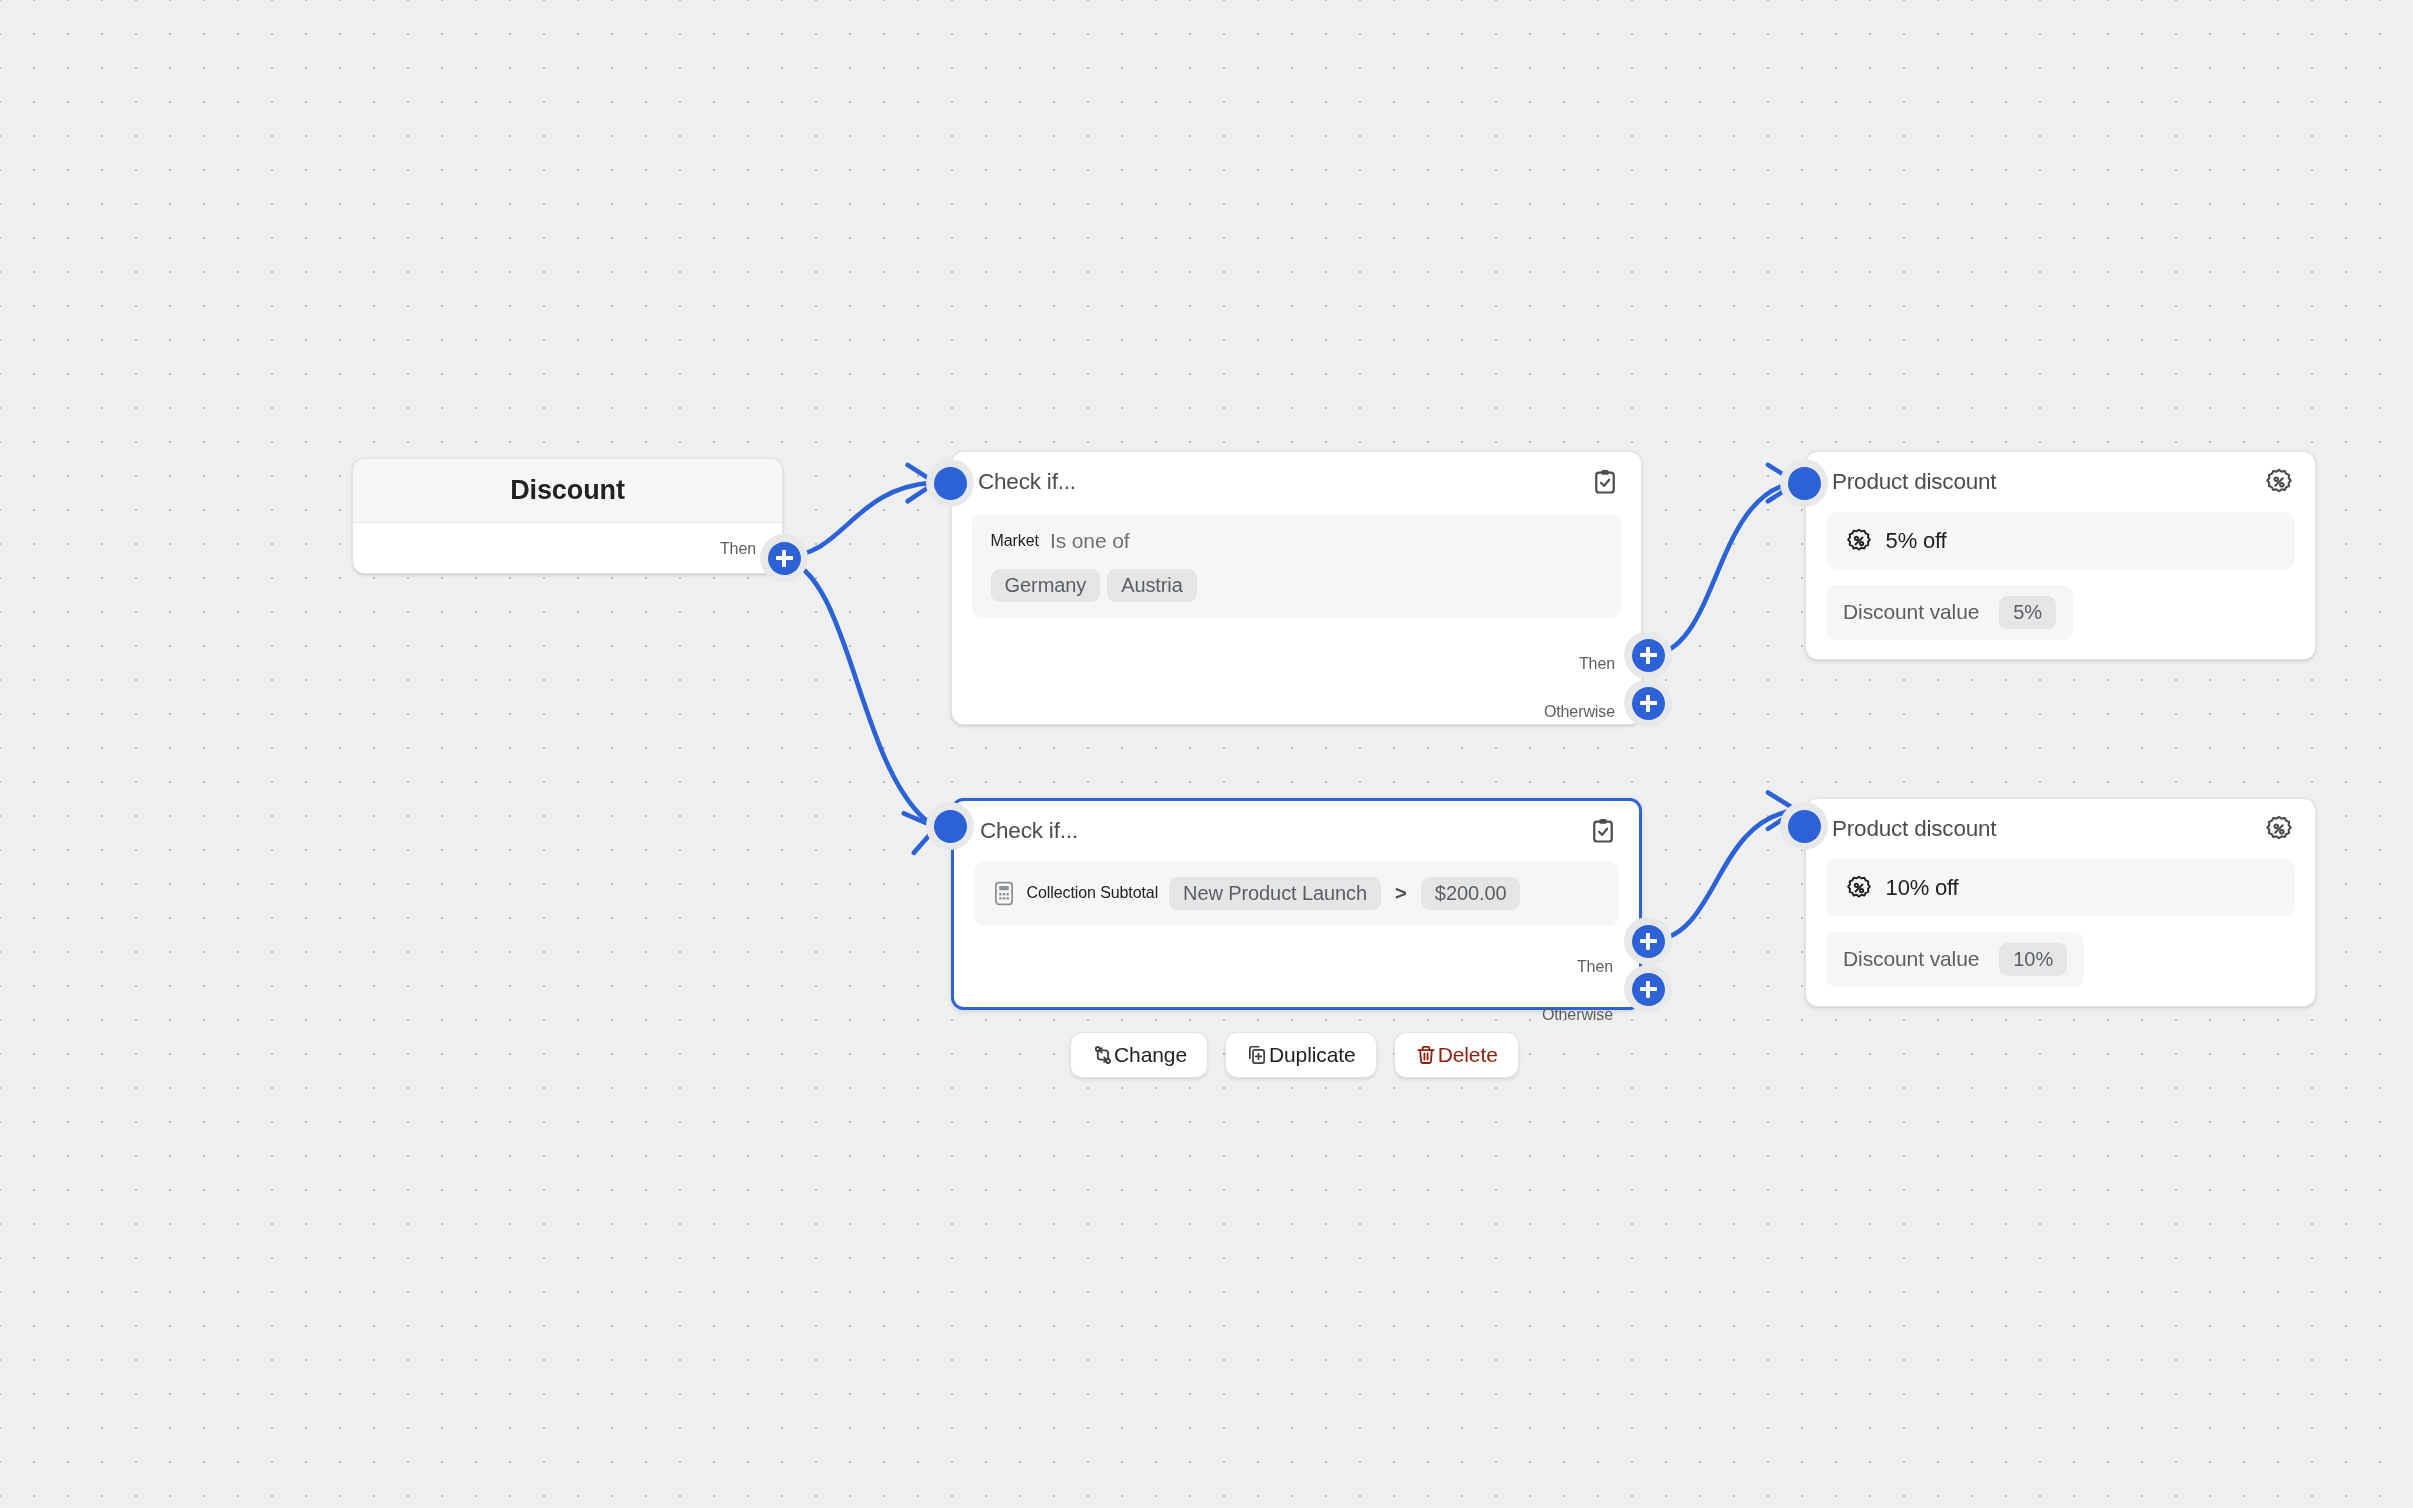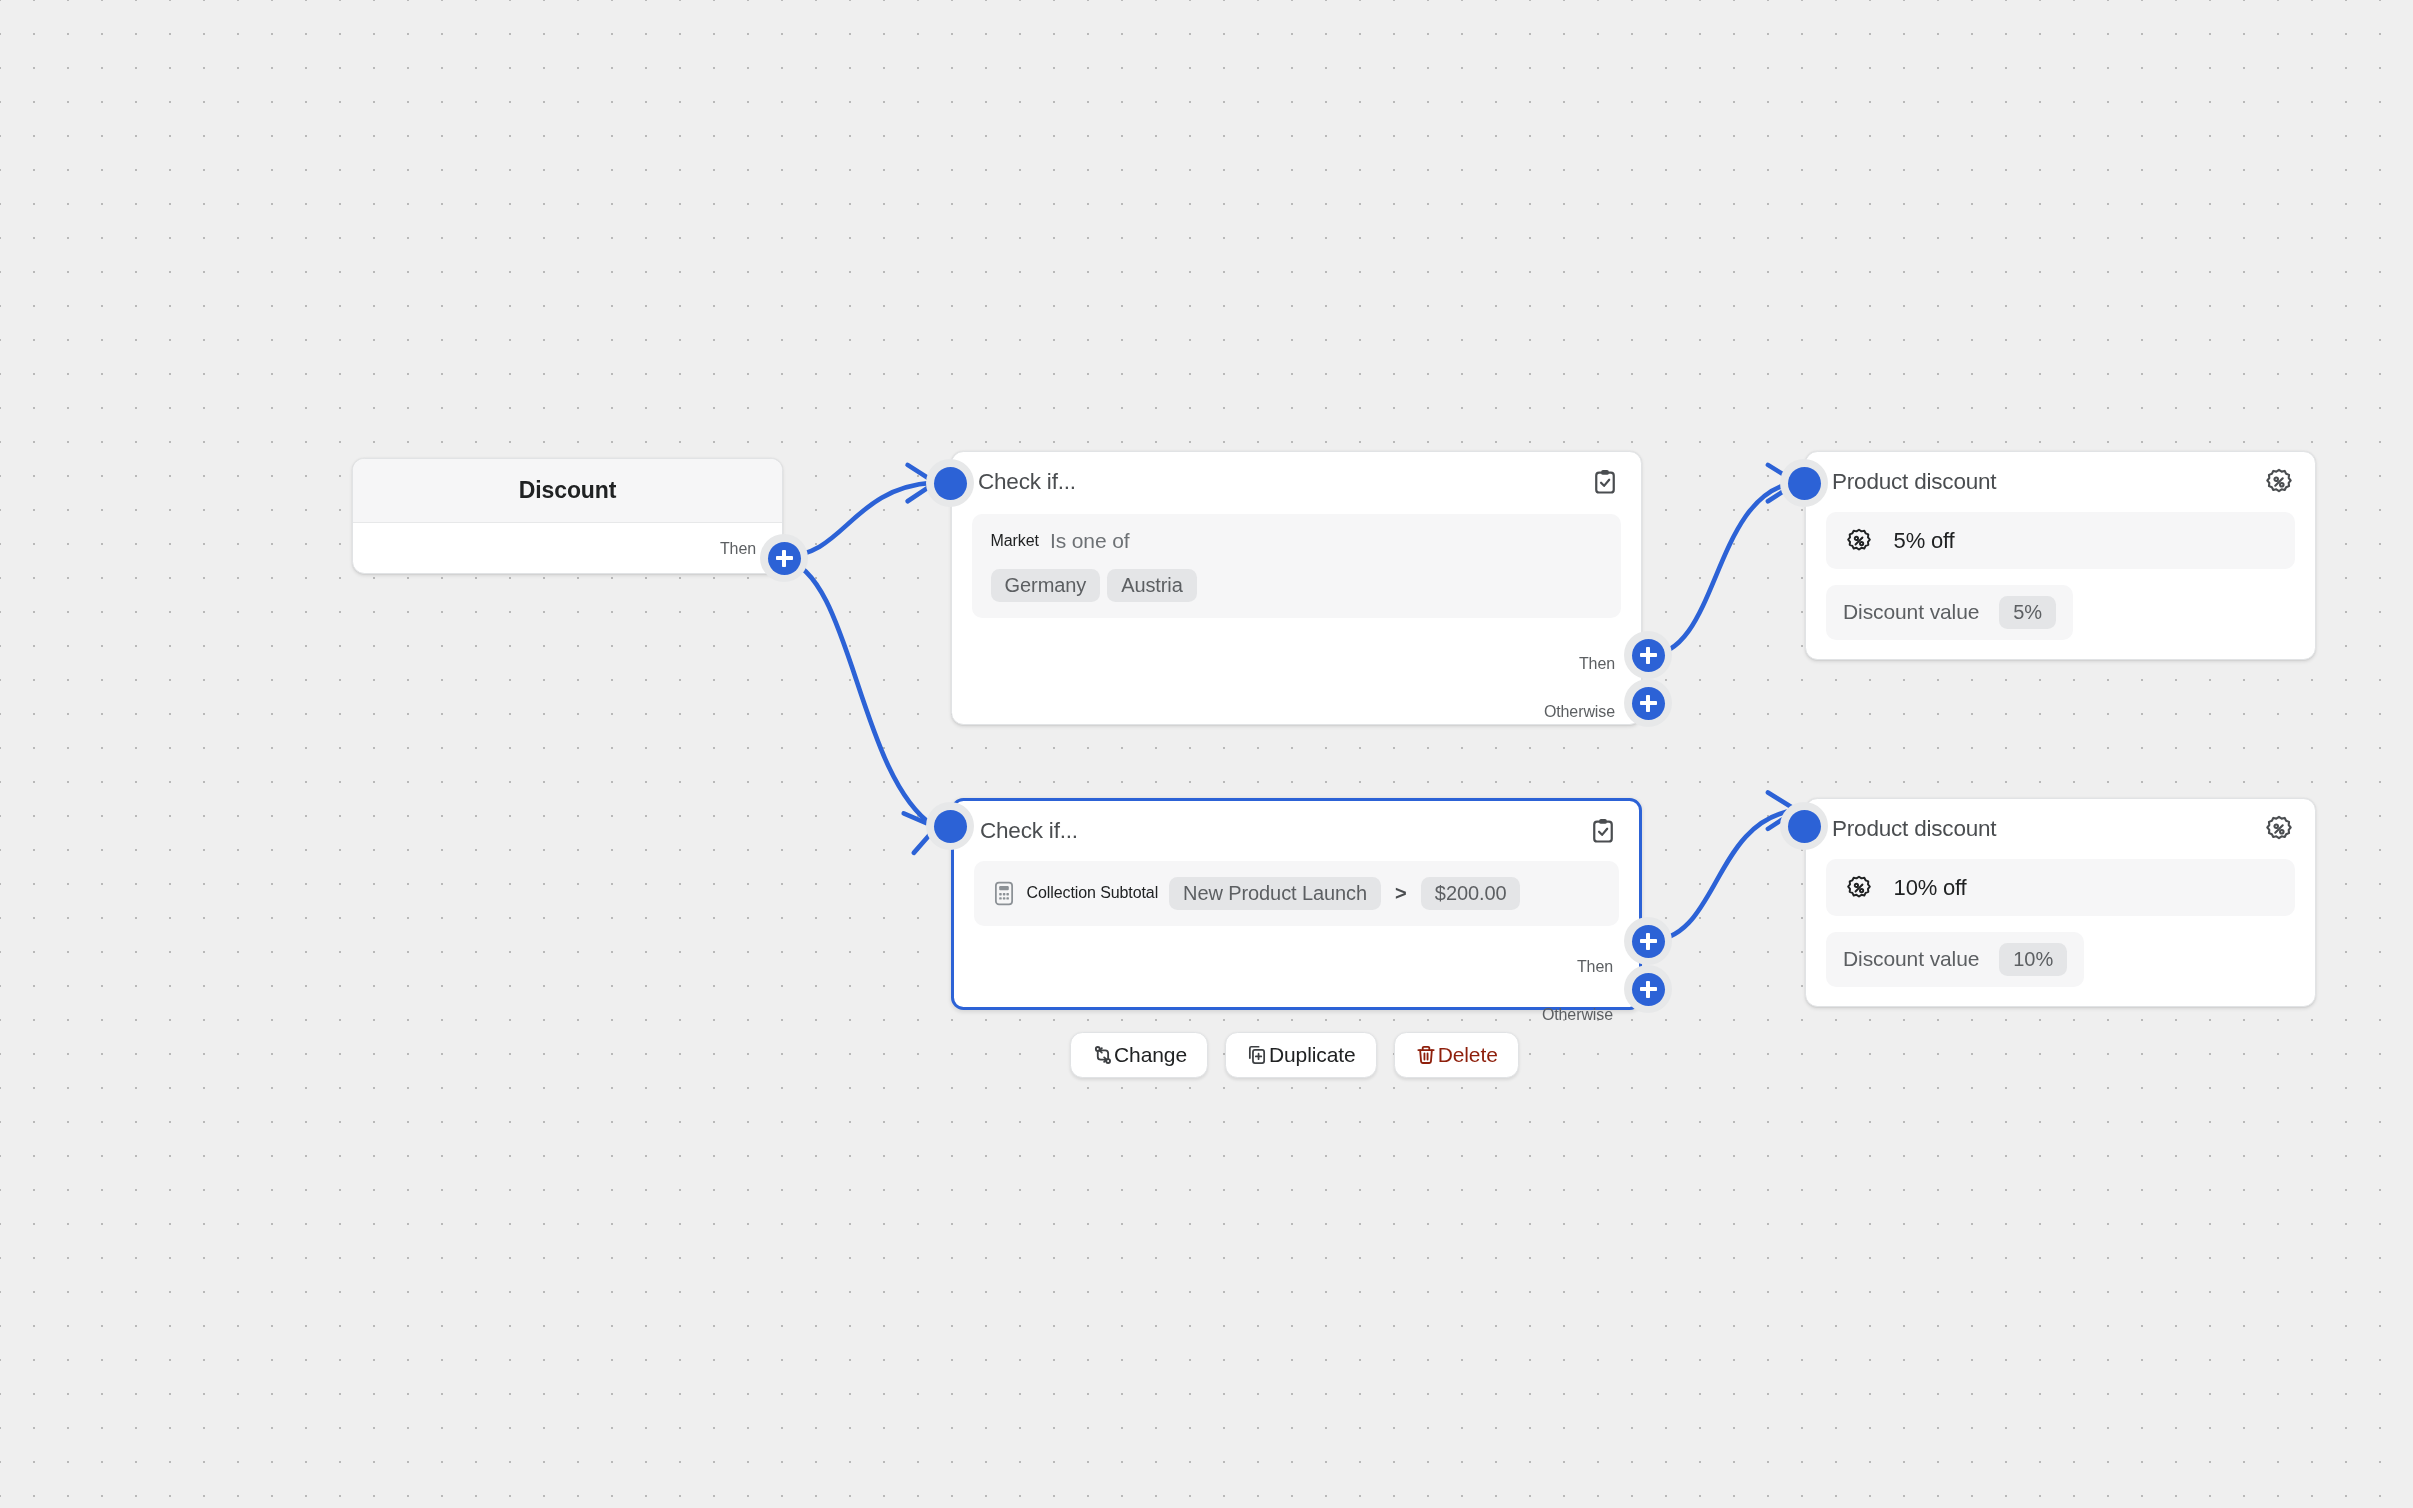--- a/index.html
+++ b/index.html
@@ -68,21 +68,21 @@
   }
   .trigger-header {
     height: 64px;
     background: #f6f6f7;
     border-bottom: 1.2px solid #e7e8e9;
     display: flex;
     align-items: center;
     justify-content: center;
   }
   .trigger-title {
-    font-size: 23px;
+    font-size: 27px;
     font-weight: 700;
     color: #202223;
     letter-spacing: -0.1px;
   }
   .trigger-body {
     height: 51px;
     display: flex;
     align-items: center;
     justify-content: flex-end;
     padding-right: 26px;
@@ -217,21 +217,21 @@
   #node-act-1 { left: 1805px; top: 451px; }
   #node-act-2 { left: 1805px; top: 798px; }
 
   .action-row {
     margin: 0 20px;
     background: #f6f6f7;
     border-radius: 10px;
     padding: 14px 18.6px;
     display: flex;
     align-items: center;
-    gap: 20px;
+    gap: 12px;
   }
   .action-row-label {
     font-size: 22px;
     color: #202223;
     letter-spacing: -0.2px;
   }
   .action-meta {
     margin: 15.5px 20px 0 20px;
     background: #f6f6f7;
     border-radius: 10px;

